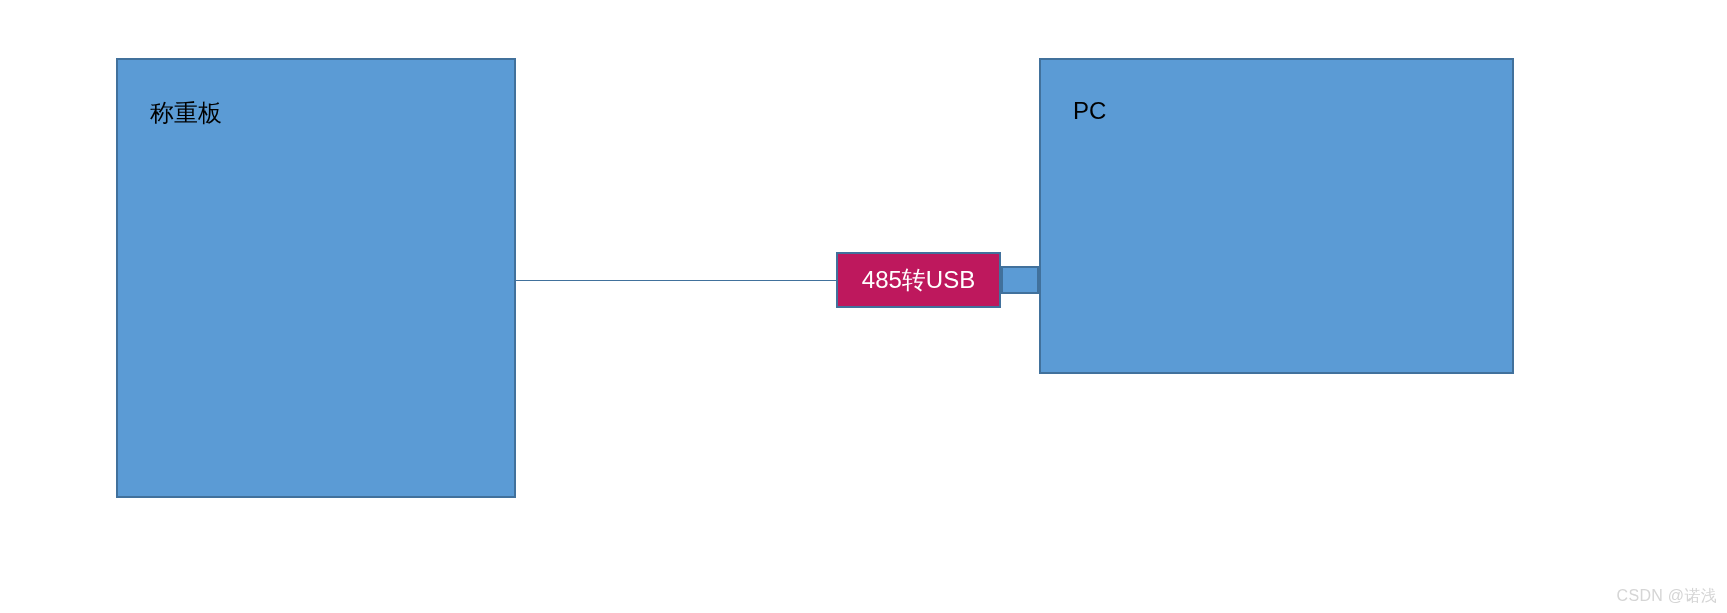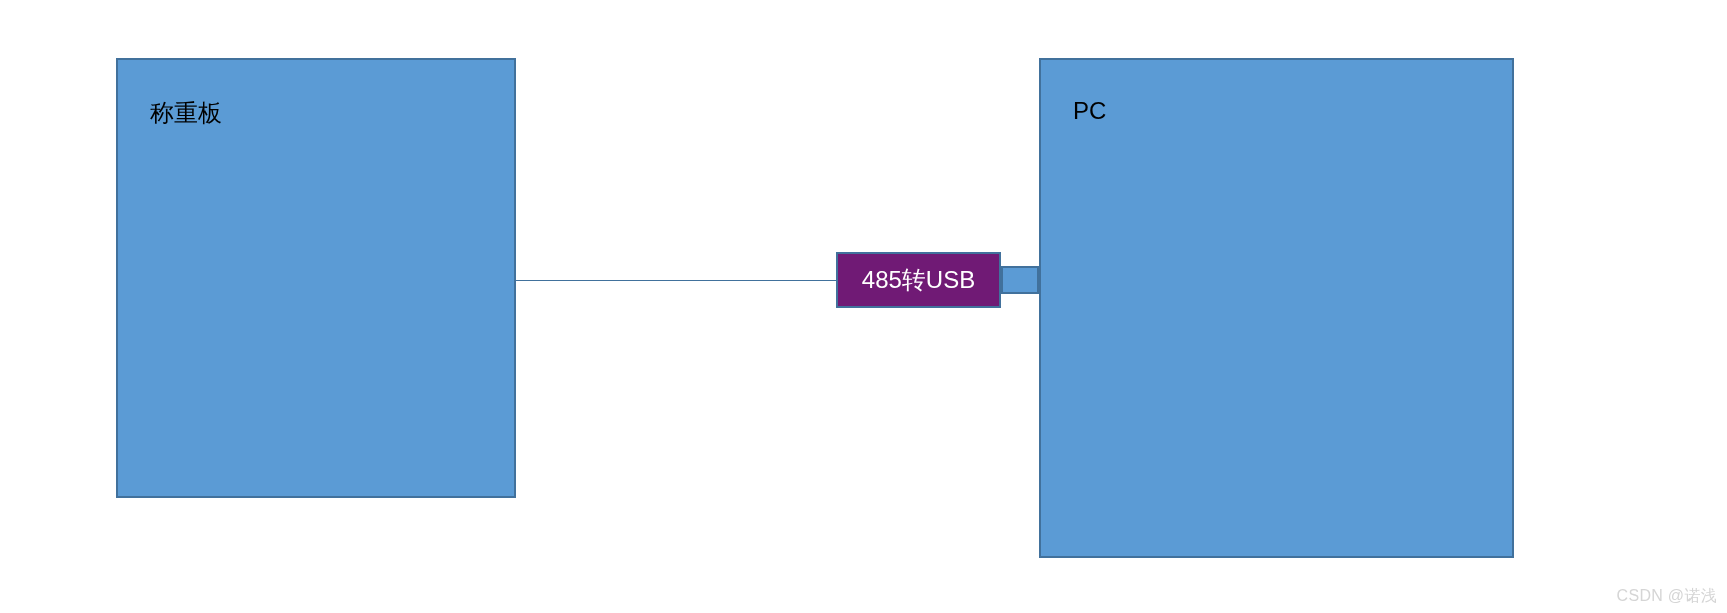--- a/index.html
+++ b/index.html
@@ -22,21 +22,21 @@
   .box-label-tl {
     position: absolute;
     top: 8px;
     left: 32px;
     font-size: 24px;
     color: #000000;
     margin-top: 29px;
   }
   .adapter {
     position: absolute;
-    background: #701a75;
+    background: #be185d;
     border: 2px solid #41719c;
     box-sizing: border-box;
     color: #ffffff;
     font-size: 24px;
     display: flex;
     align-items: center;
     justify-content: center;
   }
   .plug {
     position: absolute;
@@ -67,17 +67,17 @@
 </div>
 
 <div class="wire" style="left:516px; top:280px; width:320px;"></div>
 
 <div class="adapter" style="left:836px; top:252px; width:165px; height:56px;">
   <span>485转USB</span>
 </div>
 
 <div class="plug" style="left:1001px; top:266px; width:38px; height:28px;"></div>
 
-<div class="box" style="left:1039px; top:58px; width:475px; height:500px;">
+<div class="box" style="left:1039px; top:58px; width:475px; height:316px;">
   <div class="box-label-tl">PC</div>
 </div>
 
 <div class="watermark">CSDN @诺浅</div>
 
 </body></html>

